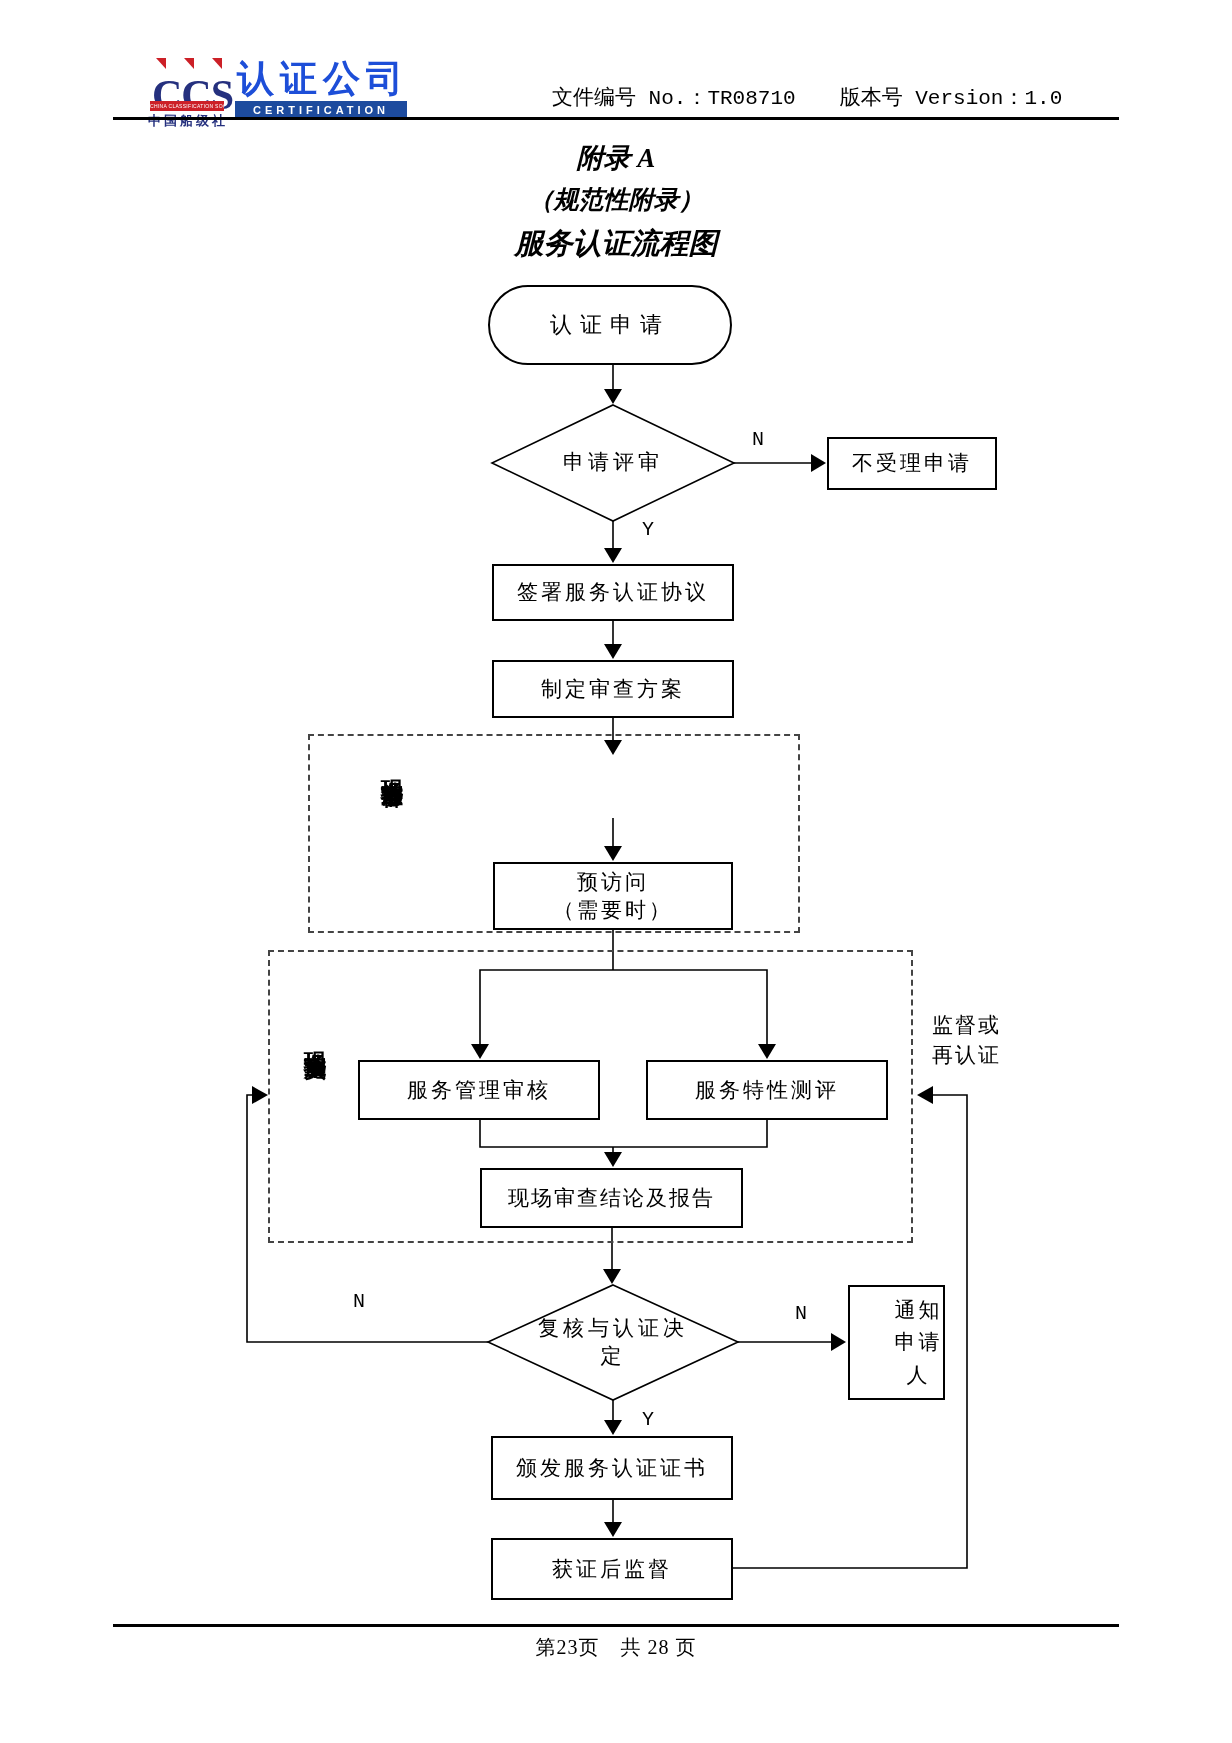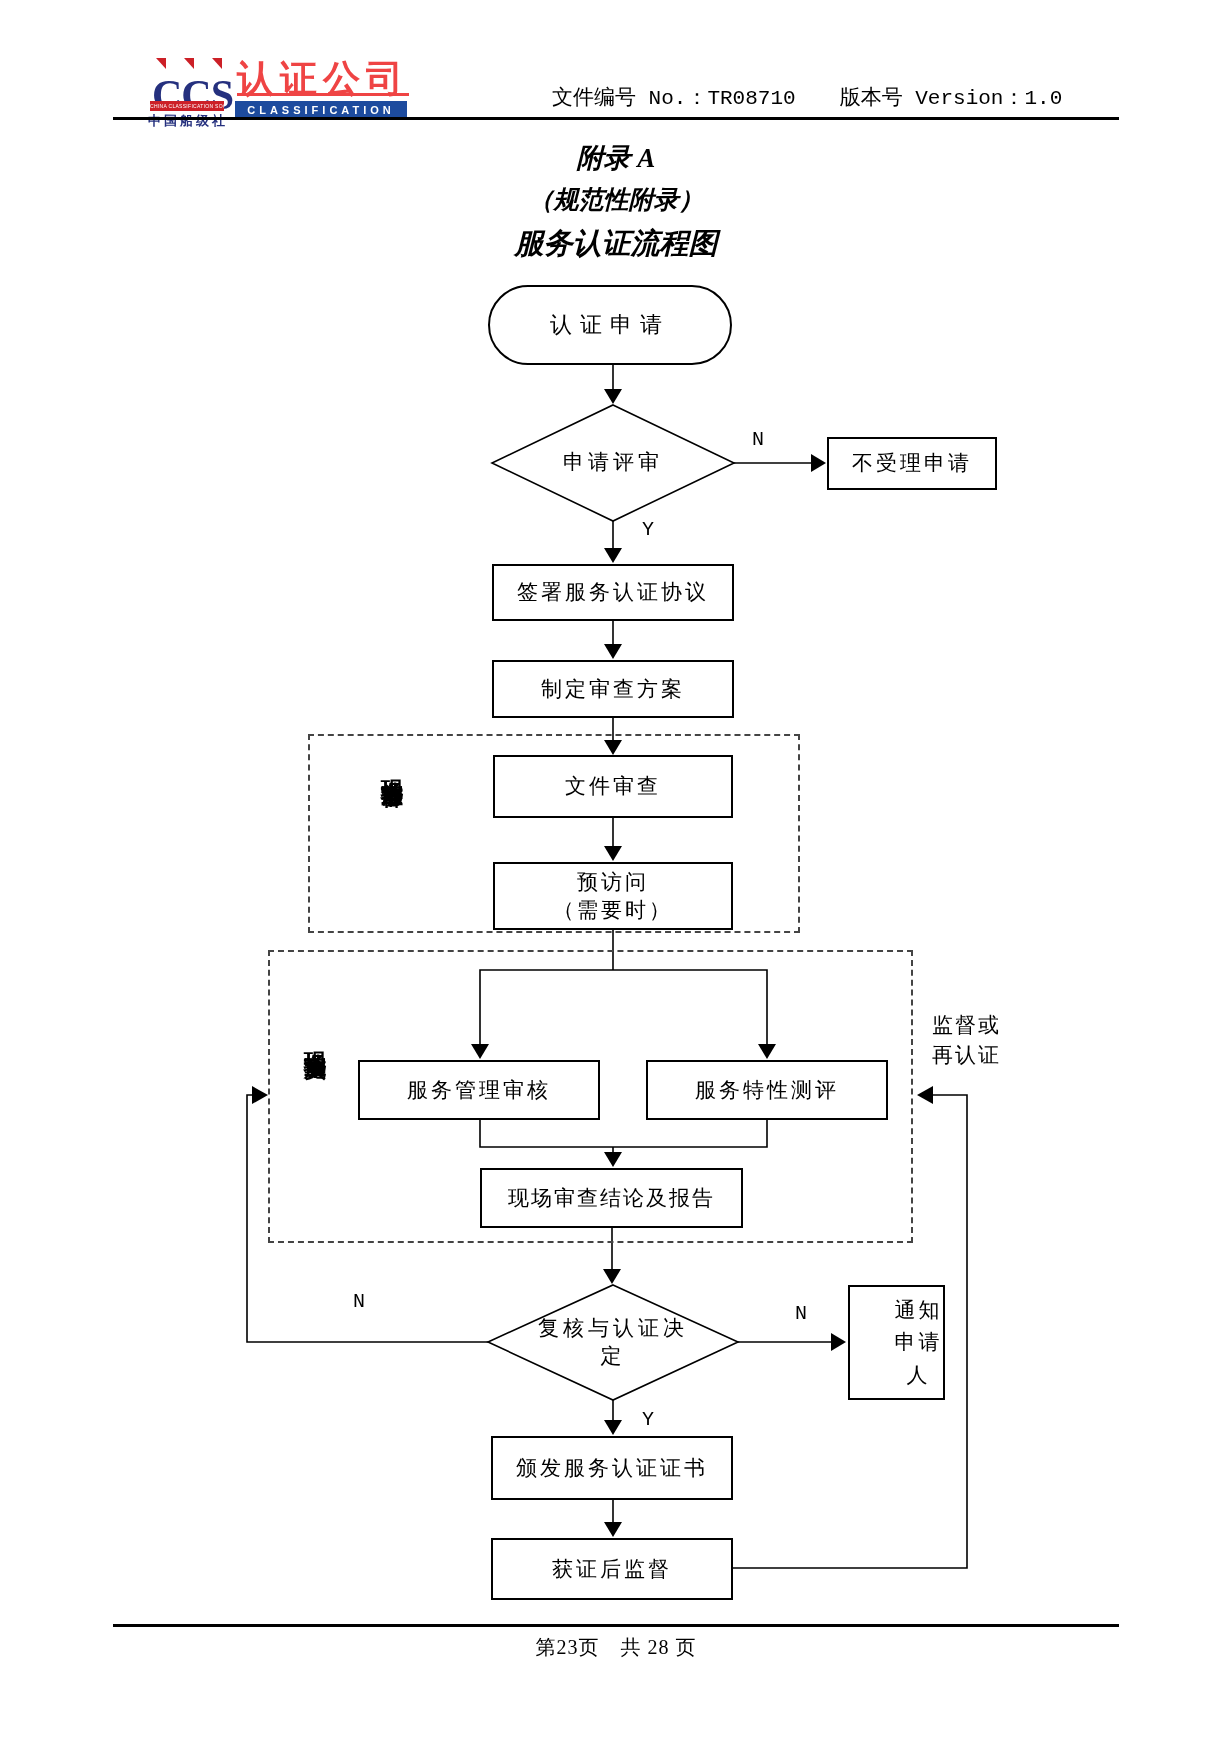--- a/index.html
+++ b/index.html
@@ -11,22 +11,22 @@
   .abs{position:absolute;}
   
   .ccs-word{left:152px;top:60px;font-family:"Liberation Serif","DejaVu Serif",serif;
     font-weight:bold;font-size:42px;line-height:38px;color:#25307e;letter-spacing:-1px;margin-top:16px;}
   .ccs-red-notch{width:0;height:0;border-left:10px solid transparent;border-top:11px solid #cc2027;}
   .soc-banner{left:150px;top:101px;width:74px;height:10px;background:#cc2027;color:#fff;
     font-family:"Liberation Sans","DejaVu Sans",sans-serif;font-size:5px;line-height:10px;
     text-align:center;letter-spacing:.3px;white-space:nowrap;overflow:hidden;}
   .soc-cn{left:148px;top:112px;width:80px;font-size:13px;font-weight:bold;color:#25307e;
     letter-spacing:3px;white-space:nowrap;}
-  .company-cn{left:237px;top:58px;font-size:37px;font-weight:bold;color:#ef4444;
-    letter-spacing:6px;line-height:42px;white-space:nowrap;text-decoration:underline;}
+  .company-cn{left:237px;top:58px;font-size:37px;font-weight:bold;color:#1d4ed8;
+    letter-spacing:6px;line-height:42px;white-space:nowrap;}
   .cert-banner{left:235px;top:101px;width:172px;height:18px;background:#1d4b9e;color:#fff;
     font-family:"Liberation Sans","DejaVu Sans",sans-serif;font-weight:bold;font-size:11px;
     line-height:18px;text-align:center;letter-spacing:4px;white-space:nowrap;}
   .doc-info{left:552px;top:83px;width:560px;display:flex;gap:44px;font-size:21px;
     font-family:"Liberation Mono","DejaVu Sans Mono",monospace;white-space:nowrap;}
   .hrule{left:113px;width:1006px;height:3px;background:#000;}
   
   .title-line{left:0;width:1232px;text-align:center;font-weight:bold;font-style:italic;}
   
   .box{position:absolute;box-sizing:border-box;border:2px solid #000;background:#fff;
@@ -55,21 +55,21 @@
     </div>
   <div class="abs" style="left:184px;top:58px;">
       <div class="ccs-red-notch"></div>
     </div>
   <div class="abs" style="left:212px;top:58px;">
       <div class="ccs-red-notch"></div>
     </div>
   <div class="abs soc-banner">CHINA CLASSIFICATION SOCIETY</div>
   <div class="abs soc-cn">中国船级社</div>
   <div class="abs company-cn">认证公司</div>
-  <div class="abs cert-banner">CLASSIFICATION</div>
+  <div class="abs cert-banner">CERTIFICATION</div>
   <div class="abs doc-info">
     <span>文件编号 No.：TR08710</span>
     <span>版本号 Version：1.0</span>
   </div>
   <div class="abs hrule" style="top:117px;"></div>
 
   <div class="abs title-line" style="top:140px;font-size:27px;">附录 A</div>
   <div class="abs title-line" style="top:183px;font-size:25px;">（规范性附录）</div>
   <div class="abs title-line" style="top:224px;font-size:29px;">服务认证流程图</div>
 
@@ -123,21 +123,20 @@
   <div class="box stadium" style="left:488px;top:285px;width:244px;height:80px;">认证申请</div>
 
   <div class="dmnd-text" style="left:492px;top:405px;width:242px;height:116px;">申请评审</div>
 
   <div class="box" style="left:827px;top:437px;width:170px;height:53px;">不受理申请</div>
 
   <div class="box" style="left:492px;top:564px;width:242px;height:57px;">签署服务认证协议</div>
 
   <div class="box" style="left:492px;top:660px;width:242px;height:58px;">制定审查方案</div>
 
-  <div class="box" style="left:493px;top:755px;width:240px;height:63px;">文件审查</div>
 
   <div class="box multi" style="left:493px;top:862px;width:240px;height:68px;">
     <div>预访问</div>
     <div>（需要时）</div>
   </div>
 
   <div class="box" style="left:358px;top:1060px;width:242px;height:60px;">服务管理审核</div>
 
   <div class="box" style="left:646px;top:1060px;width:242px;height:60px;">服务特性测评</div>
 

